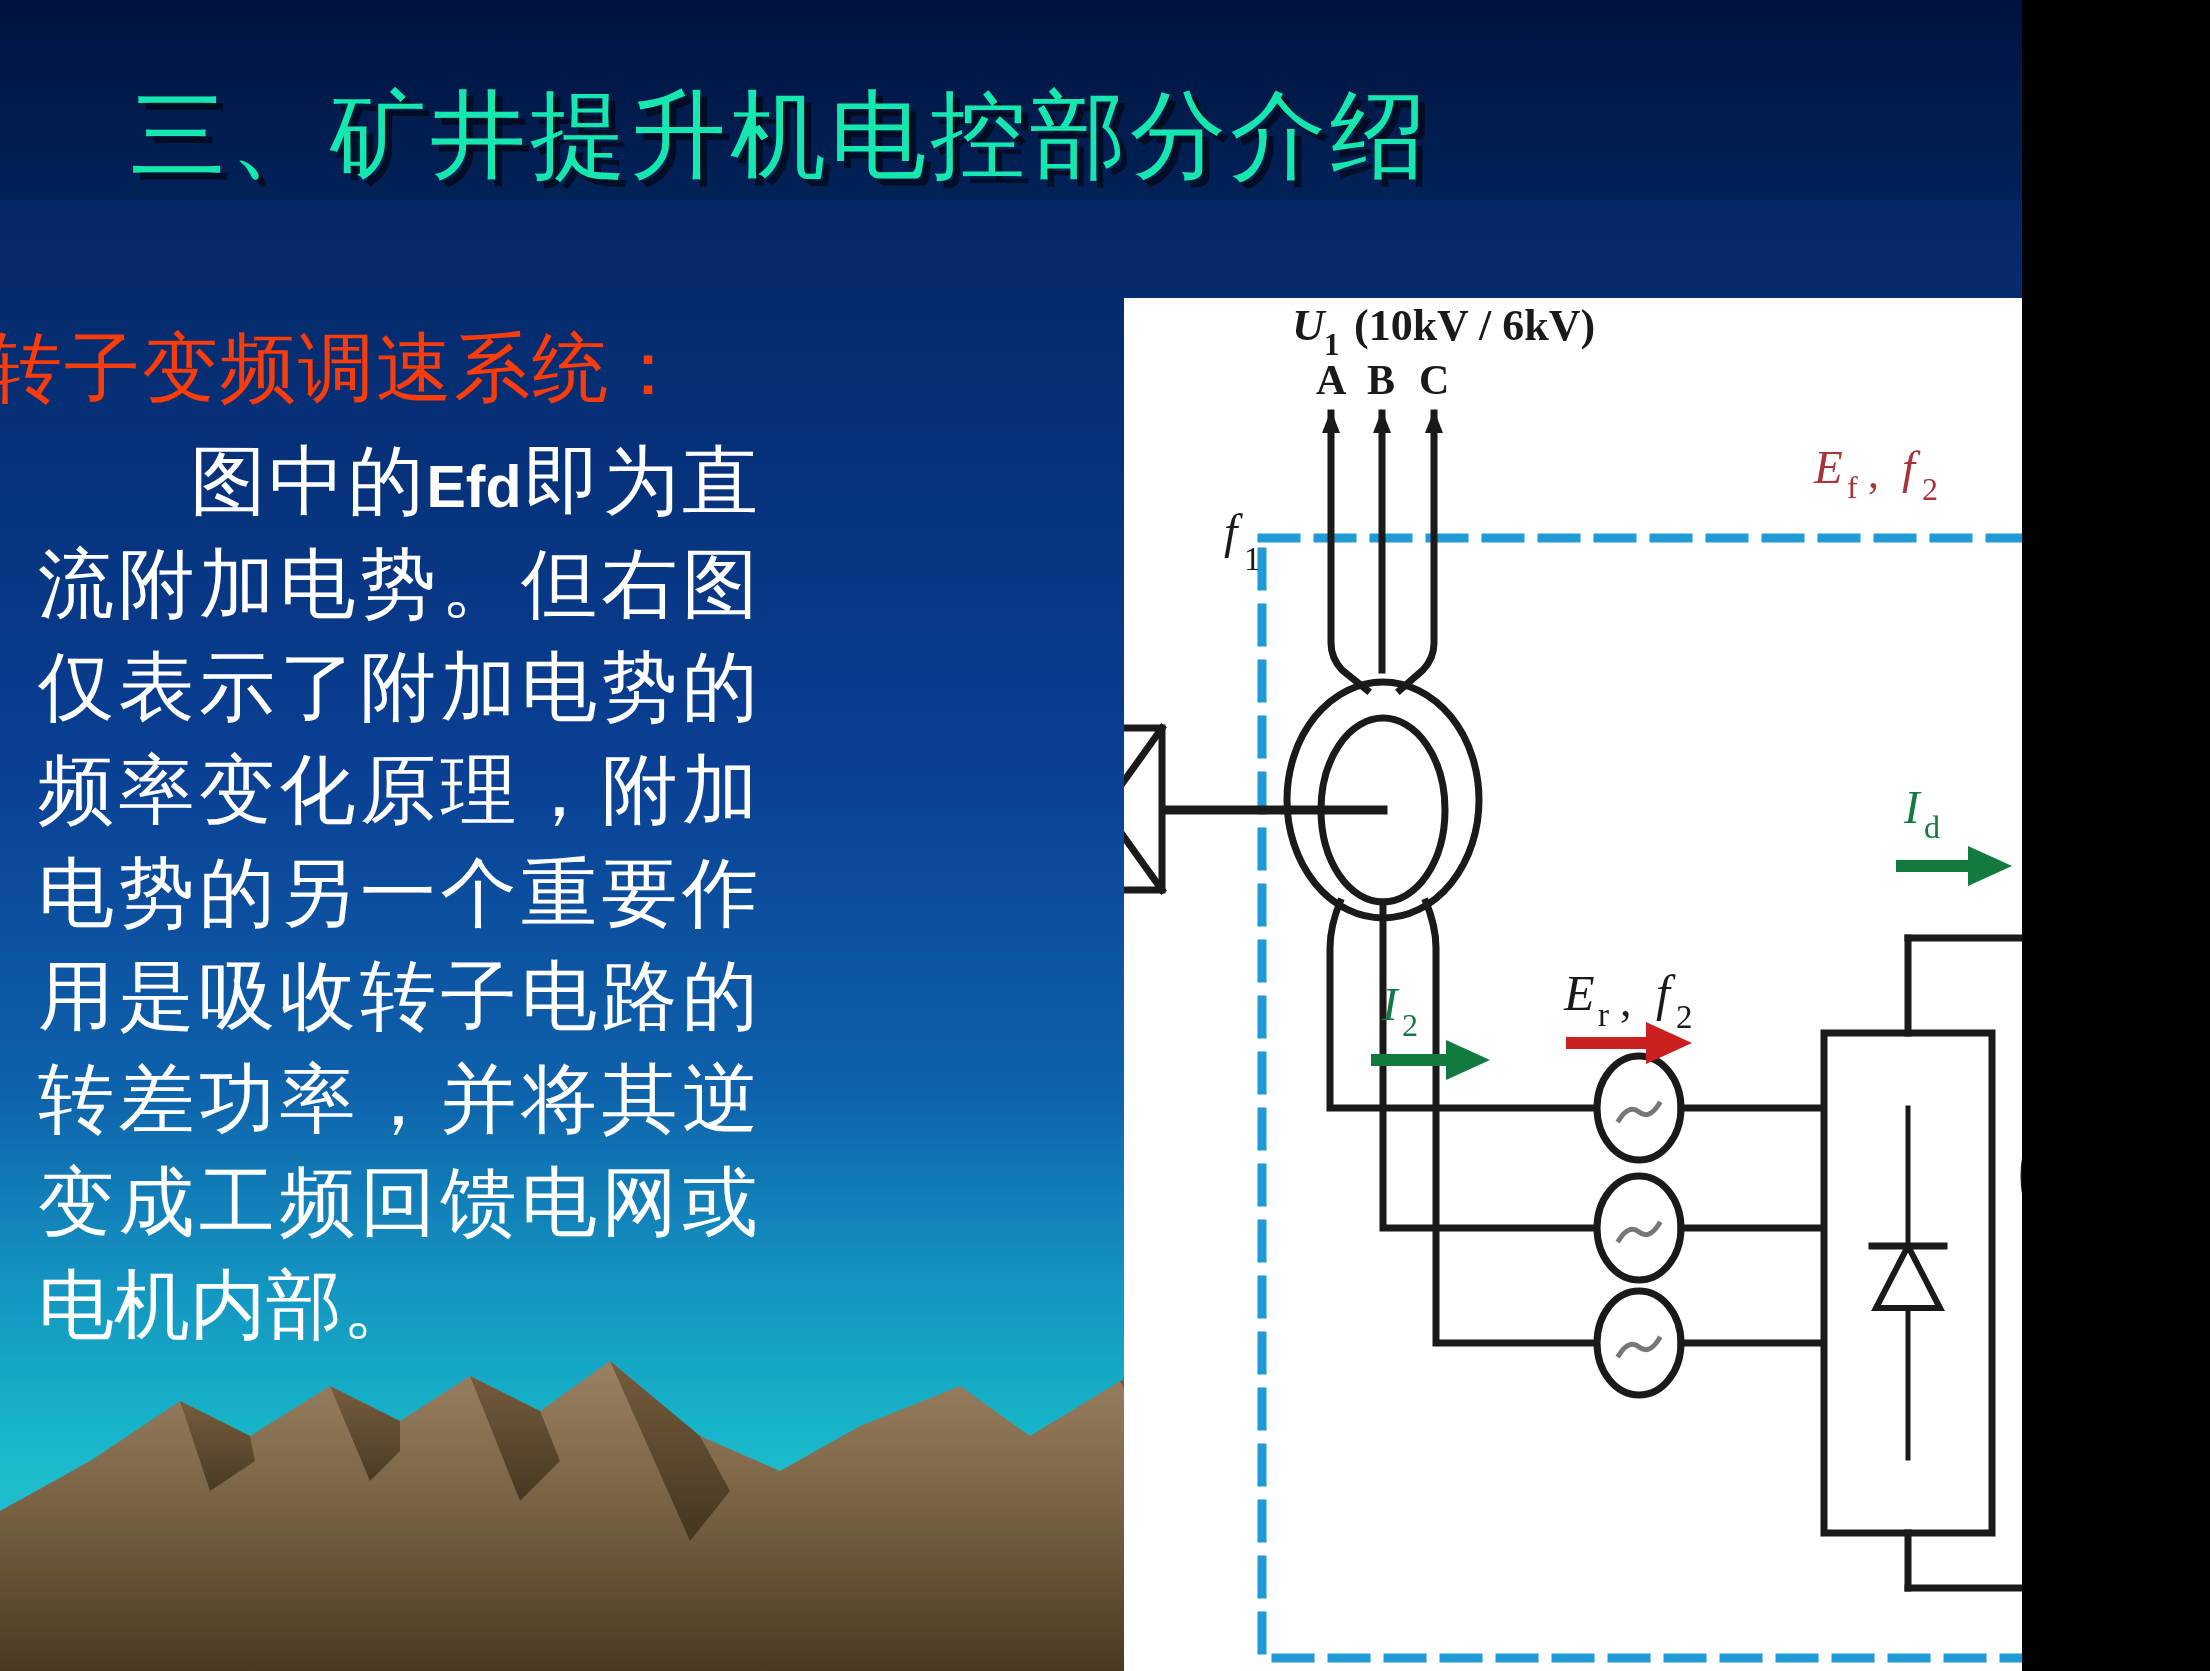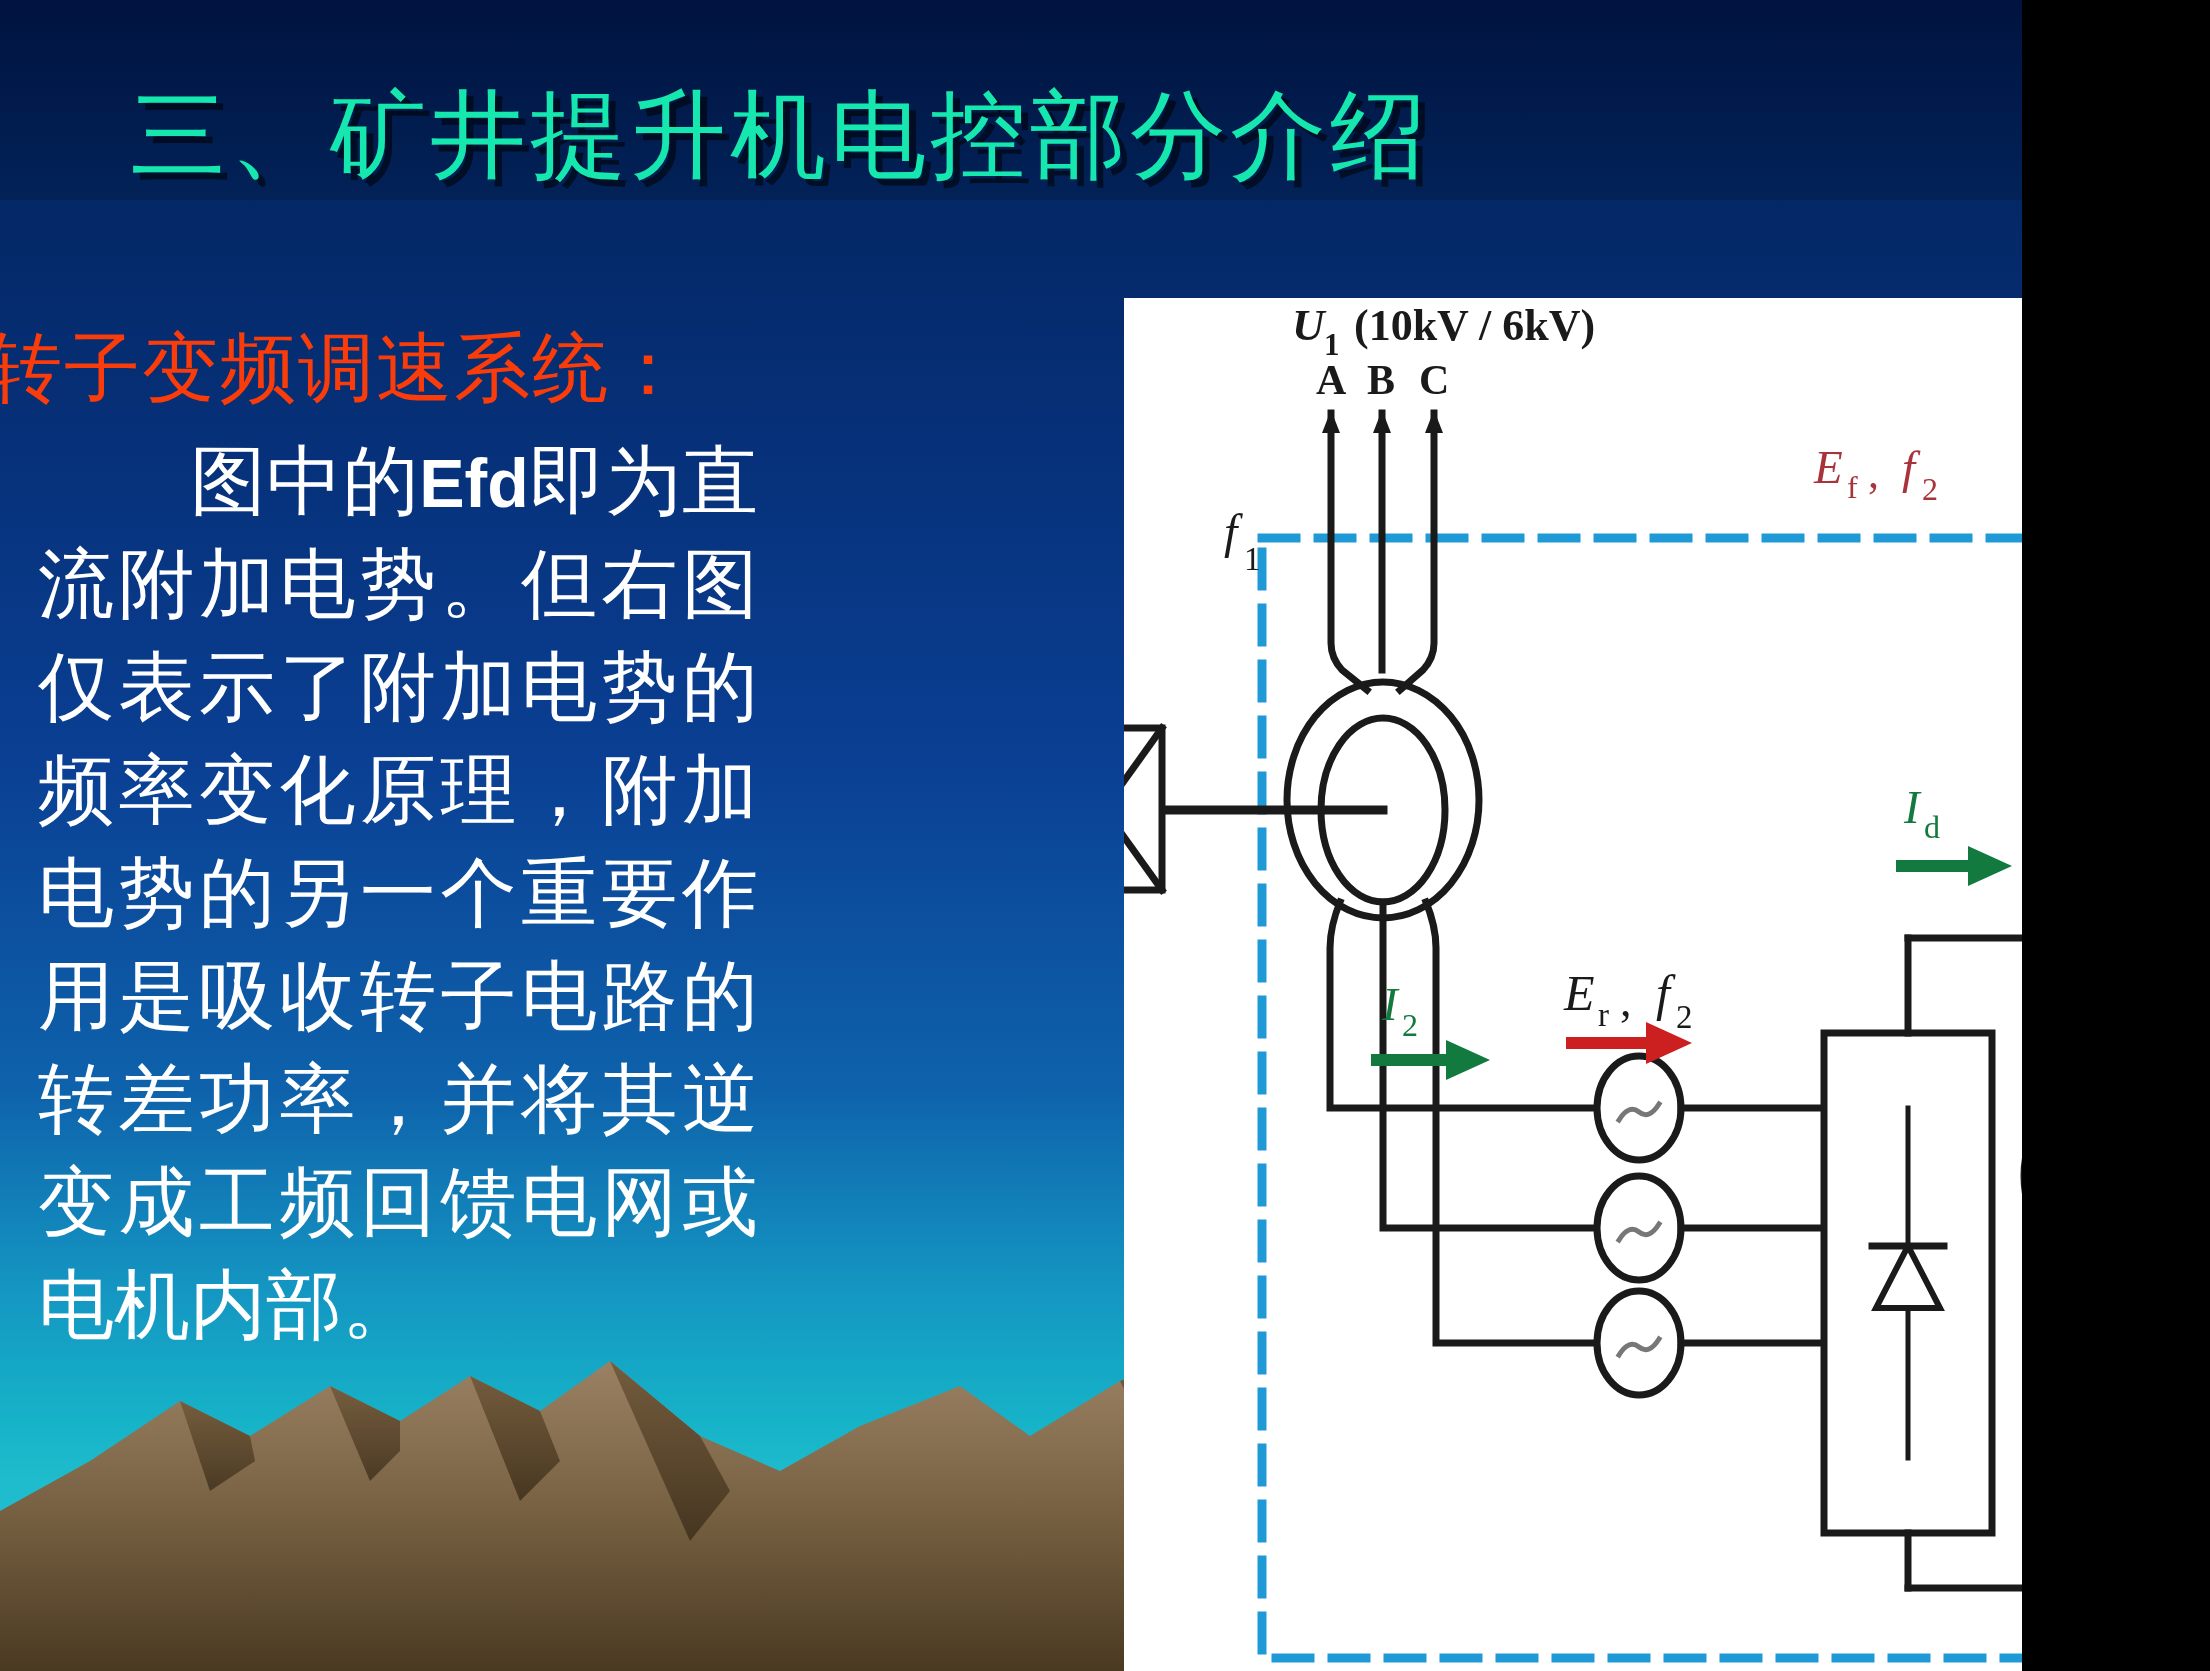--- a/index.html
+++ b/index.html
@@ -59,21 +59,21 @@
     font-family:"Liberation Serif", serif;
     font-size:76px;
     line-height:1.355;
     text-align:justify;
     text-indent:152px;
     letter-spacing:0px;
   }
   .body-text .lat{
     font-family:"Liberation Sans", sans-serif;
     font-weight:bold;
-    font-size:68px;
+    font-size:59px;
   }
   
   .figure-panel{
     position:absolute;left:1124px;top:298px;
     width:1086px;height:1373px;
     background:#ffffff;
     overflow:hidden;
   }
   .figure-panel svg{display:block;}
   .fig-label{font-family:"Liberation Serif", serif;}

